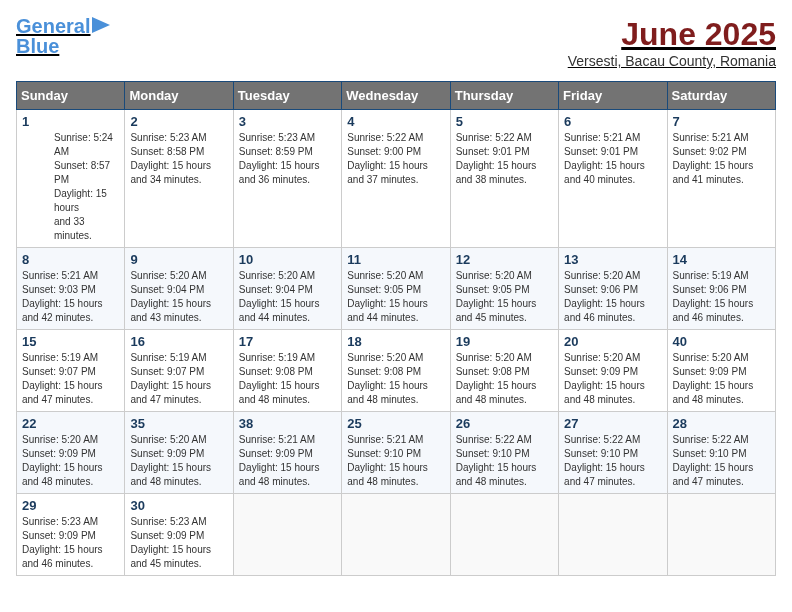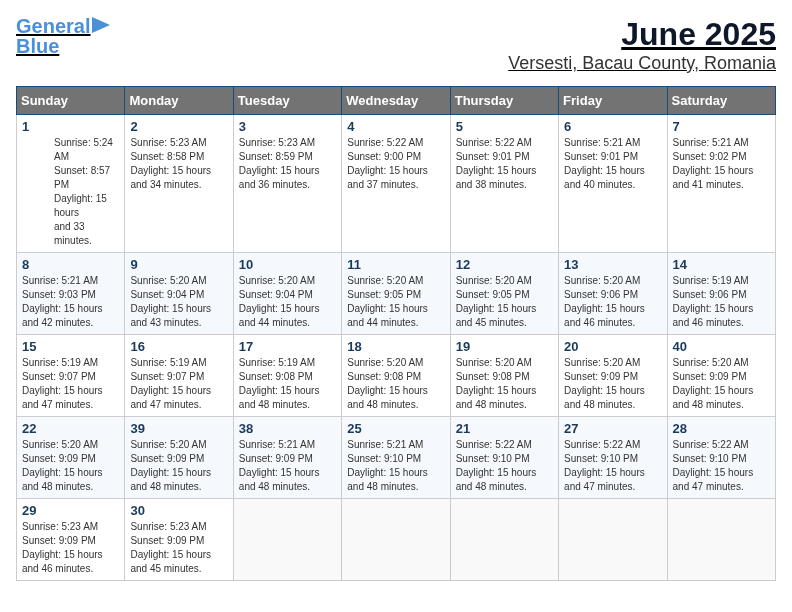--- a/index.html
+++ b/index.html
@@ -30,24 +30,24 @@
     }
     .logo-text span {
       color: #4a90d9;
     }
     .title-area {
       text-align: right;
     }
     .month-title {
       font-size: 32px;
       font-weight: bold;
-      color: #0f172a;
+      color: #7f1d1d;
     }
     .subtitle {
-      font-size: 18px;
+      font-size: 14px;
       color: #333;
     }
     .calendar {
       width: 100%;
       border-collapse: collapse;
       table-layout: fixed;
     }
     .calendar th {
       background: #737373;
       color: #fff;
@@ -277,42 +277,42 @@
       </tr>
       <tr>
         <td>
           <span class="day-num">22</span>
           <div class="day-info" style="white-space: pre-line;">Sunrise: 5:20 AM
 Sunset: 9:09 PM
 Daylight: 15 hours
 and 48 minutes.</div>
         </td>
         <td>
-          <span class="day-num">39</span>
+          <span class="day-num">35</span>
           <div class="day-info" style="white-space: pre-line;">Sunrise: 5:20 AM
 Sunset: 9:09 PM
 Daylight: 15 hours
 and 48 minutes.</div>
         </td>
         <td>
           <span class="day-num">38</span>
           <div class="day-info" style="white-space: pre-line;">Sunrise: 5:21 AM
 Sunset: 9:09 PM
 Daylight: 15 hours
 and 48 minutes.</div>
         </td>
         <td>
           <span class="day-num">25</span>
           <div class="day-info" style="white-space: pre-line;">Sunrise: 5:21 AM
 Sunset: 9:10 PM
 Daylight: 15 hours
 and 48 minutes.</div>
         </td>
         <td>
-          <span class="day-num">21</span>
+          <span class="day-num">26</span>
           <div class="day-info" style="white-space: pre-line;">Sunrise: 5:22 AM
 Sunset: 9:10 PM
 Daylight: 15 hours
 and 48 minutes.</div>
         </td>
         <td>
           <span class="day-num">27</span>
           <div class="day-info" style="white-space: pre-line;">Sunrise: 5:22 AM
 Sunset: 9:10 PM
 Daylight: 15 hours

